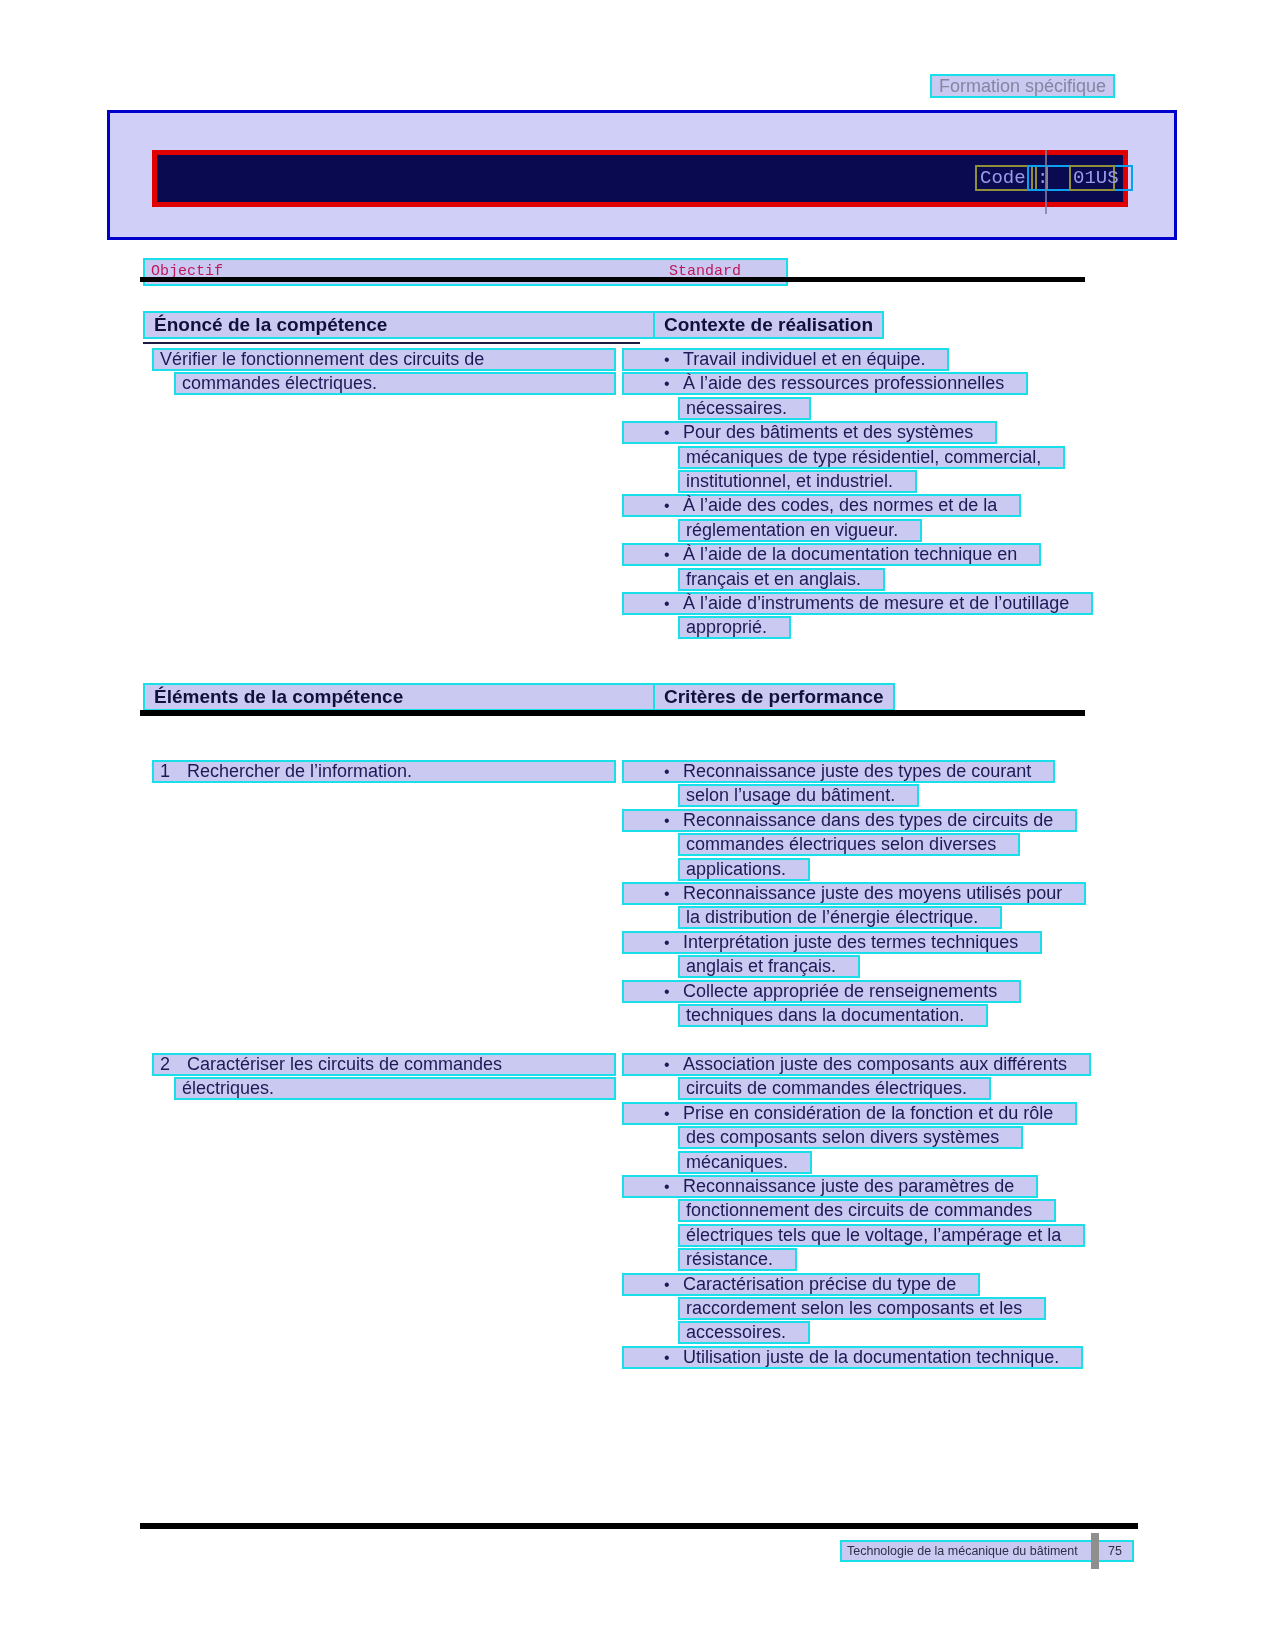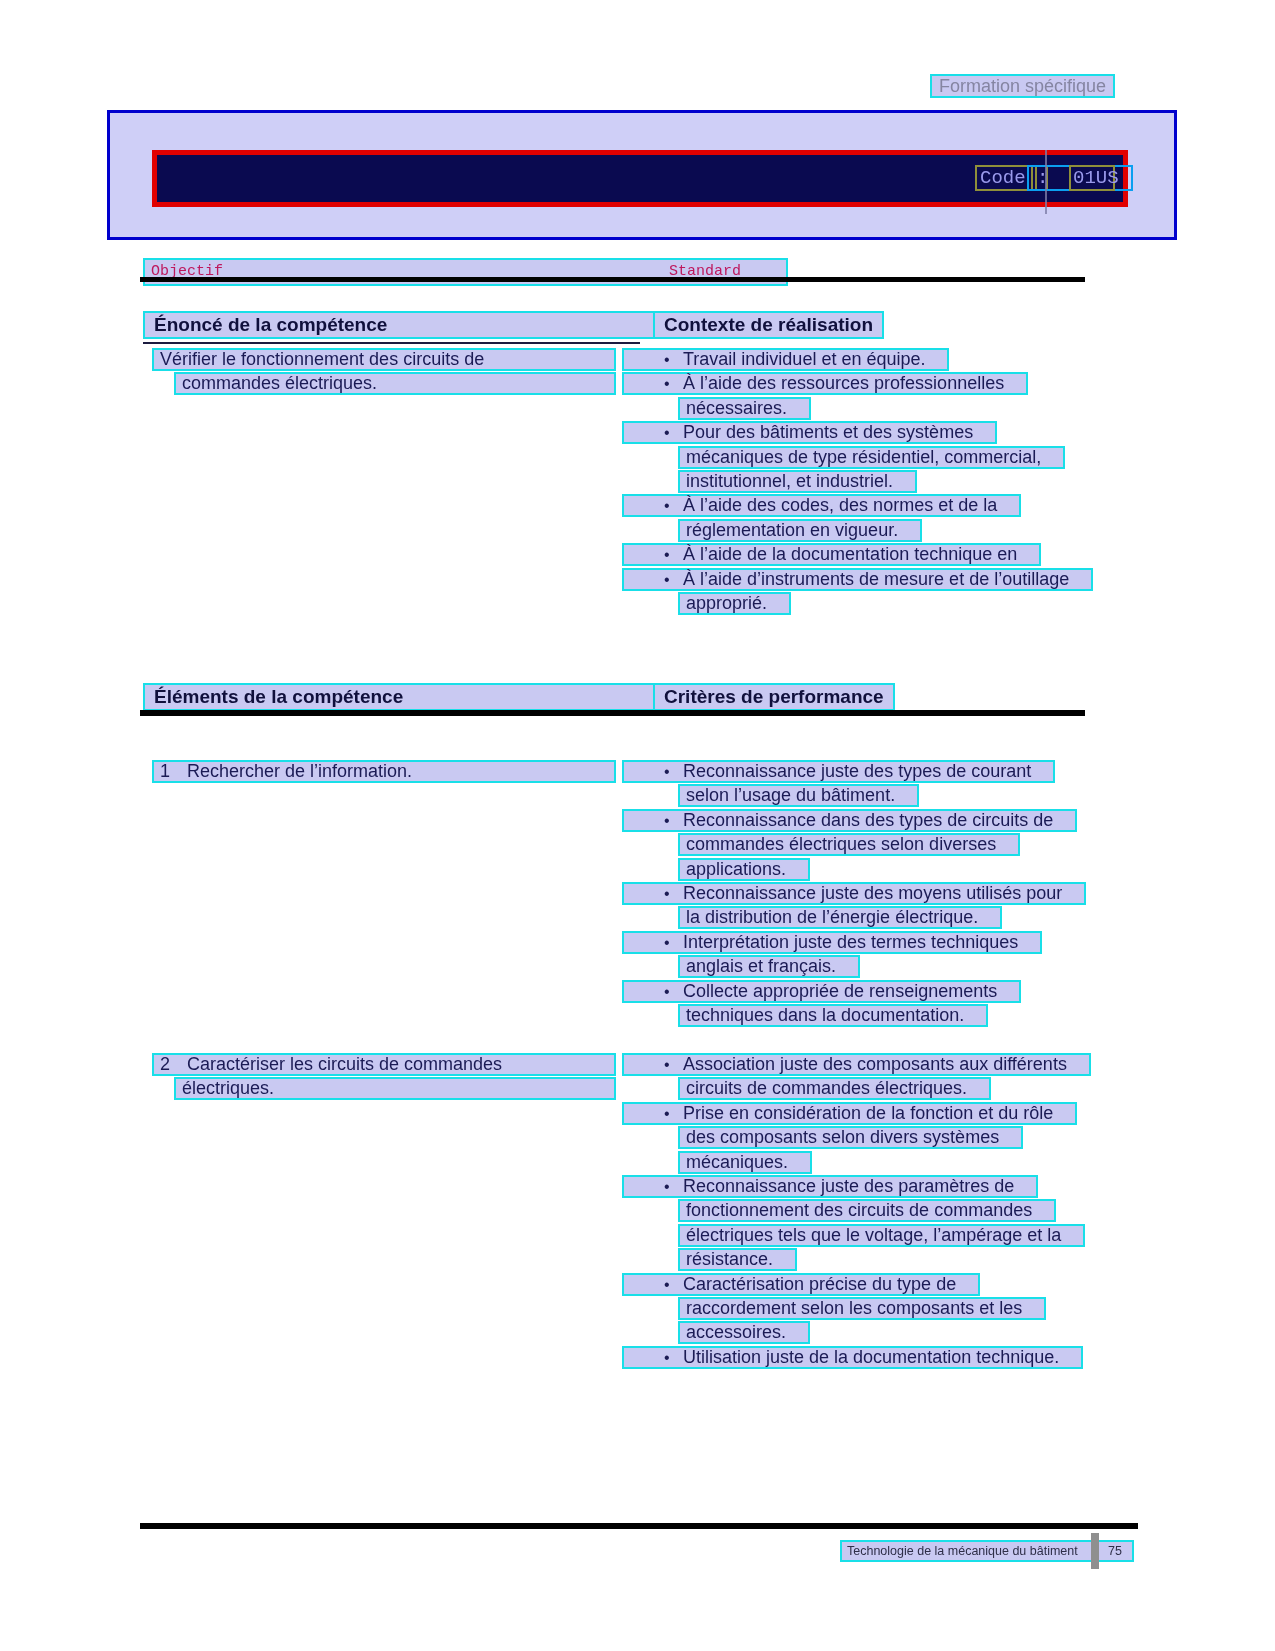--- a/index.html
+++ b/index.html
@@ -119,20 +119,21 @@
   <div class="rightcol s1right" id="context-list">
       <div class="rline"><span class="lbox"><span class="bullet">•</span><span>Travail individuel et en équipe.</span></span></div>
       <div class="rline"><span class="lbox"><span class="bullet">•</span><span>À l’aide des ressources professionnelles</span></span></div>
       <div class="rline cont"><span class="lbox"><span>nécessaires.</span></span></div>
       <div class="rline"><span class="lbox"><span class="bullet">•</span><span>Pour des bâtiments et des systèmes</span></span></div>
       <div class="rline cont"><span class="lbox"><span>mécaniques de type résidentiel, commercial,</span></span></div>
       <div class="rline cont"><span class="lbox"><span>institutionnel, et industriel.</span></span></div>
       <div class="rline"><span class="lbox"><span class="bullet">•</span><span>À l’aide des codes, des normes et de la</span></span></div>
       <div class="rline cont"><span class="lbox"><span>réglementation en vigueur.</span></span></div>
       <div class="rline"><span class="lbox"><span class="bullet">•</span><span>À l’aide de la documentation technique en</span></span></div>
+      <div class="rline cont"><span class="lbox"><span>français et en anglais.</span></span></div>
       <div class="rline"><span class="lbox"><span class="bullet">•</span><span>À l’aide d’instruments de mesure et de l’outillage</span></span></div>
       <div class="rline cont"><span class="lbox"><span>approprié.</span></span></div>
     </div>
 
   <div class="hdr box b2l">Éléments de la compétence</div>
   <div class="hdr box b2r">Critères de performance</div>
   <div class="rule r2"></div>
 
   <div class="elrow" id="el0" style="top:760px">
     <div class="leftcol">

